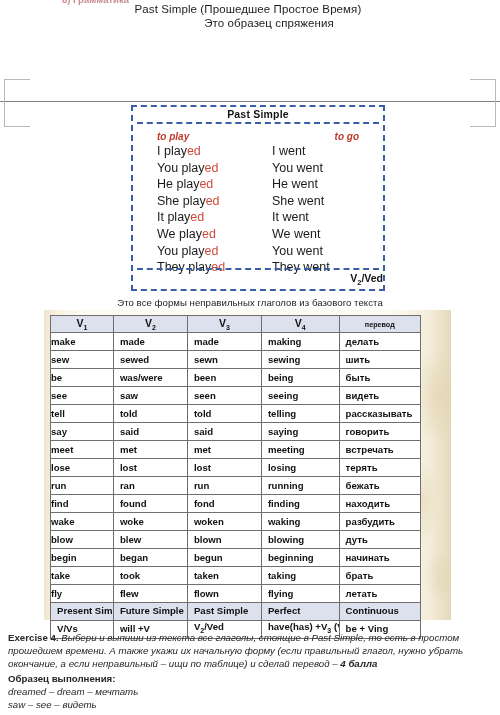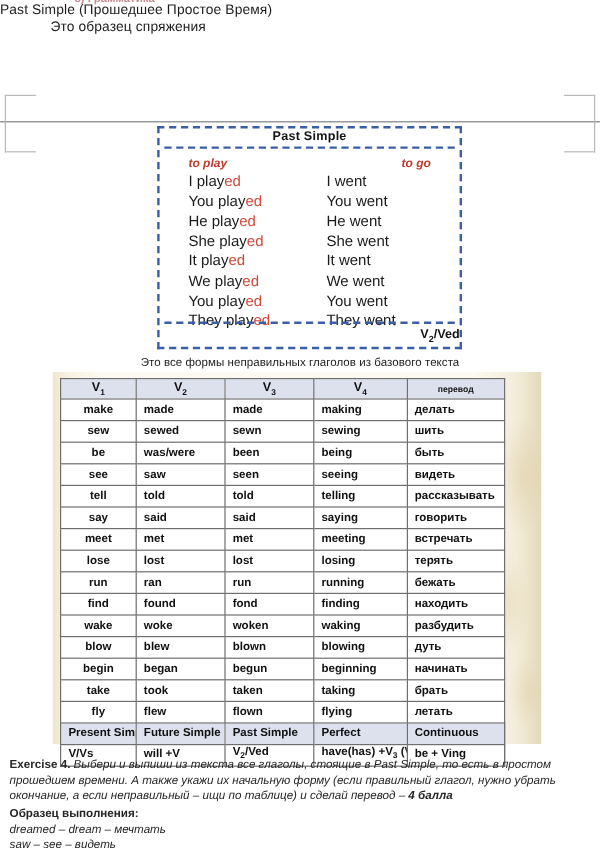--- a/index.html
+++ b/index.html
@@ -29,20 +29,21 @@
     color: #9c2b38;
     white-space: nowrap;
     opacity: .55;
     filter: blur(.4px);
   }
 
   .doc-title {
     position: absolute;
     left: 0; right: 4px;
     top: 2px;
+    text-align: center;
     font-size: 11.5px;
     color: #1d1d1d;
     line-height: 14px;
     letter-spacing: .1px;
   }
   .doc-title .line2 { display: block; margin-left: 42px; }
 
   
   .guide-rule {
     position: absolute;
@@ -171,21 +172,21 @@
     padding: 0;
     height: 17px;
     font-size: 10.5px;
   }
   table#verbs thead th sub { font-size: 7px; }
   table#verbs thead th.translate-head {
     font-size: 7.2px;
     font-weight: bold;
   }
   
-  table#verbs tbody td.c0 { text-align: center; padding-left: 0; margin-left: 36px; }
+  table#verbs tbody td.c0 { text-align: left; padding-left: 0; margin-left: 36px; }
 
   
   tr.tense-names td {
     background: #dde1ee;
     text-align: center;
     padding: 0 2px;
     font-size: 9.2px;
     line-height: 10.5px;
     height: 26px;
     white-space: normal;

